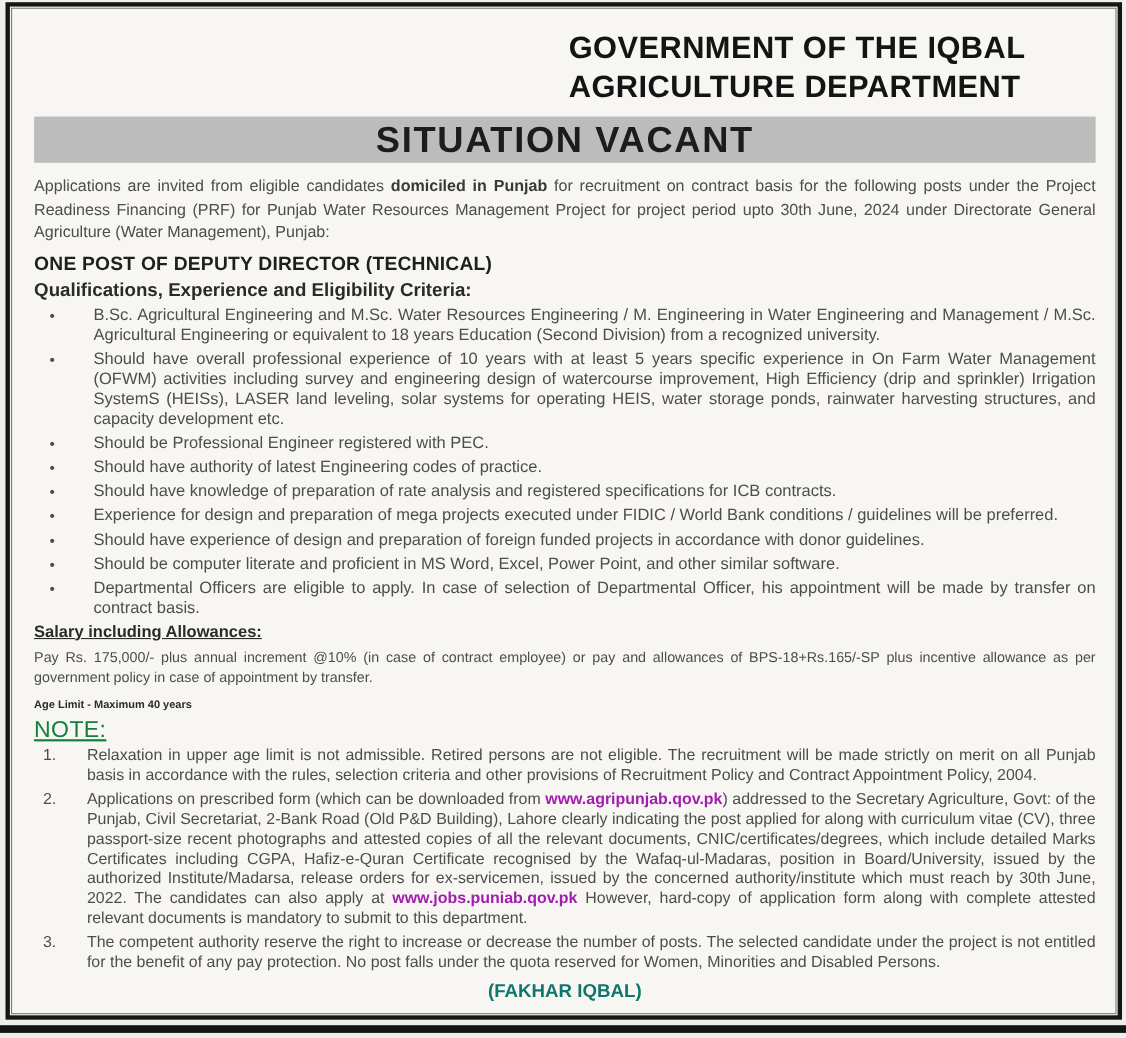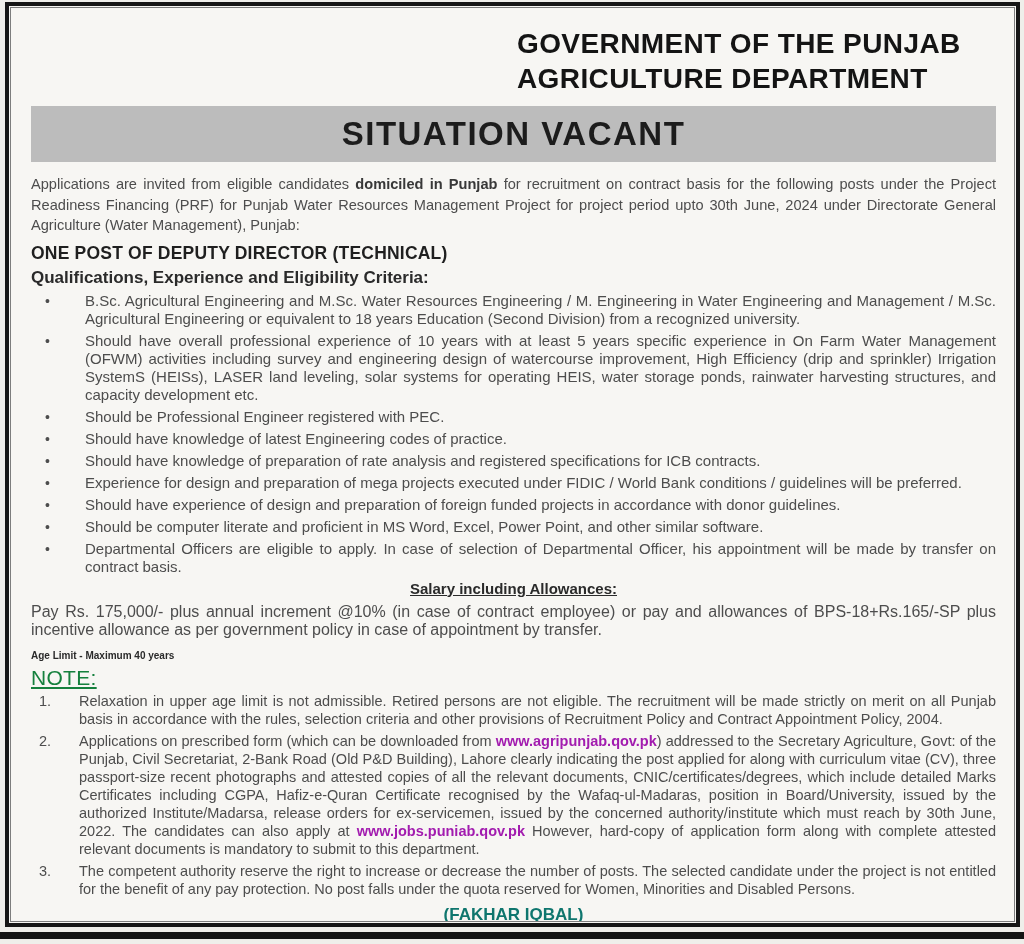--- a/index.html
+++ b/index.html
@@ -20,21 +20,21 @@
   .bottom-rule{
     position:absolute;left:0;right:0;bottom:5px;height:7px;background:#141414;
   }
   
   .header{margin:6px 0 0 486px;color:#141414;}
   .header .h-line{
     font-size:28px;font-weight:900;letter-spacing:.4px;line-height:35px;white-space:nowrap;
   }
   
   .banner{
-    margin-top:10px;height:56px;background:#bcbcbc;
+    margin-top:10px;height:42px;background:#bcbcbc;
     display:flex;align-items:center;justify-content:center;
     font-size:33px;font-weight:900;letter-spacing:1.5px;color:#1c1c1c;
   }
   
   .body-text{
     font-size:14.6px;line-height:20.5px;color:#4d4d4d;text-align:justify;margin:0;
   }
   .intro{margin-top:12px;}
   .intro b{color:#383838;}
   .post-heading{
@@ -47,22 +47,22 @@
   .bullets{margin-top:5px;}
   .bullet-row{display:flex;margin-bottom:4px;}
   .bullet-glyph{
     flex:0 0 40px;padding-left:14px;font-size:14px;color:#4d4d4d;line-height:18px;
   }
   .bullet-text{
     flex:1;font-size:15px;line-height:18px;color:#4d4d4d;text-align:justify;
   }
   
   .u{text-decoration:underline;}
-  .salary-heading{margin-top:3px;font-size:15px;line-height:18px;font-weight:800;color:#2a2a2a;text-align:center;}
-  .salary-body{margin-top:5px;font-size:16px;line-height:18px;}
+  .salary-heading{margin-top:3px;font-size:15px;line-height:18px;font-weight:800;color:#2a2a2a;}
+  .salary-body{margin-top:5px;font-size:13px;line-height:18px;}
   .age-limit{margin-top:8px;font-size:10px;line-height:18px;font-weight:800;color:#2a2a2a;}
   .note-heading{margin-top:4px;font-size:21px;line-height:18px;font-weight:400;color:#15803d;letter-spacing:.3px;}
   .notes{margin-top:5px;}
   .note-row{display:flex;margin-bottom:4px;}
   .note-num{
     flex:0 0 40px;padding-left:8px;font-size:14.5px;line-height:18px;color:#4d4d4d;
   }
   .note-text{
     flex:1;font-size:14.5px;line-height:18px;color:#4d4d4d;text-align:justify;
   }
@@ -72,21 +72,21 @@
   .sig-name{font-size:17px;line-height:22px;font-weight:900;}
   .sig-title{font-size:15px;line-height:19px;font-weight:800;}
 </style>
 </head>
 <body>
 
 <div class="frame">
   <div class="inner">
 
     <div class="header">
-      <div class="h-line">GOVERNMENT OF THE PUNJAB</div>
+      <div class="h-line">GOVERNMENT OF THE IQBAL</div>
       <div class="h-line">AGRICULTURE DEPARTMENT</div>
     </div>
 
     <div class="banner">SITUATION VACANT</div>
 
     <p class="body-text intro"><span>Applications are invited from eligible candidates </span><b>domiciled in Punjab</b><span> for recruitment on contract basis for the following posts under the Project Readiness Financing (PRF) for Punjab Water Resources Management Project for project period upto 30th June, 2024 under Directorate General Agriculture (Water Management), Punjab:</span></p>
 
     <div class="post-heading">ONE POST OF DEPUTY DIRECTOR (TECHNICAL)</div>
 
     <div class="qual-heading">Qualifications, Experience and Eligibility Criteria:</div>
@@ -99,21 +99,21 @@
       <div class="bullet-row">
         <span class="bullet-glyph">•</span>
         <span class="bullet-text">Should have overall professional experience of 10 years with at least 5 years specific experience in On Farm Water Management (OFWM) activities including survey and engineering design of watercourse improvement, High Efficiency (drip and sprinkler) Irrigation SystemS (HEISs), LASER land leveling, solar systems for operating HEIS, water storage ponds, rainwater harvesting structures, and capacity development etc.</span>
       </div>
       <div class="bullet-row">
         <span class="bullet-glyph">•</span>
         <span class="bullet-text">Should be Professional Engineer registered with PEC.</span>
       </div>
       <div class="bullet-row">
         <span class="bullet-glyph">•</span>
-        <span class="bullet-text">Should have knowledge of latest Engineering codes of practice.</span>
+        <span class="bullet-text">Should have authority of latest Engineering codes of practice.</span>
       </div>
       <div class="bullet-row">
         <span class="bullet-glyph">•</span>
         <span class="bullet-text">Should have knowledge of preparation of rate analysis and registered specifications for ICB contracts.</span>
       </div>
       <div class="bullet-row">
         <span class="bullet-glyph">•</span>
         <span class="bullet-text">Experience for design and preparation of mega projects executed under FIDIC / World Bank conditions / guidelines will be preferred.</span>
       </div>
       <div class="bullet-row">

